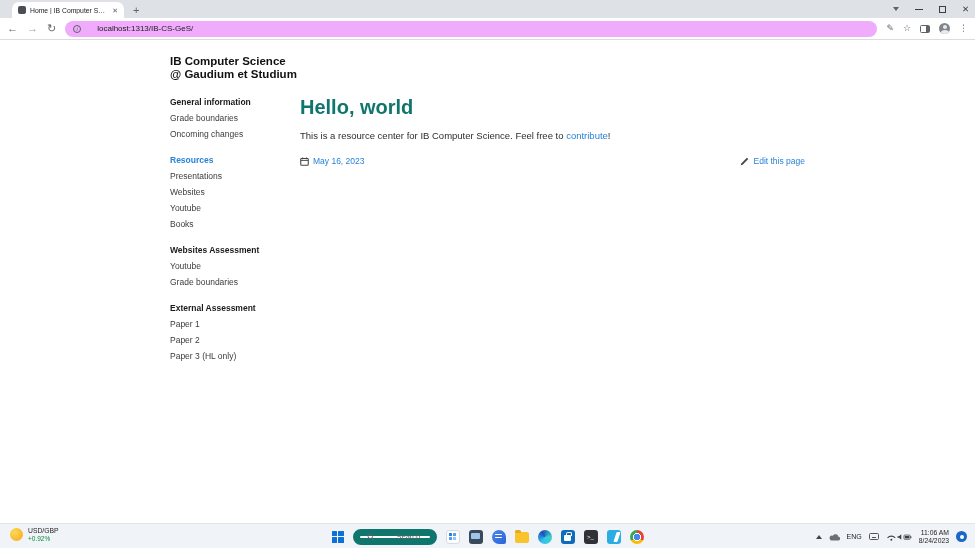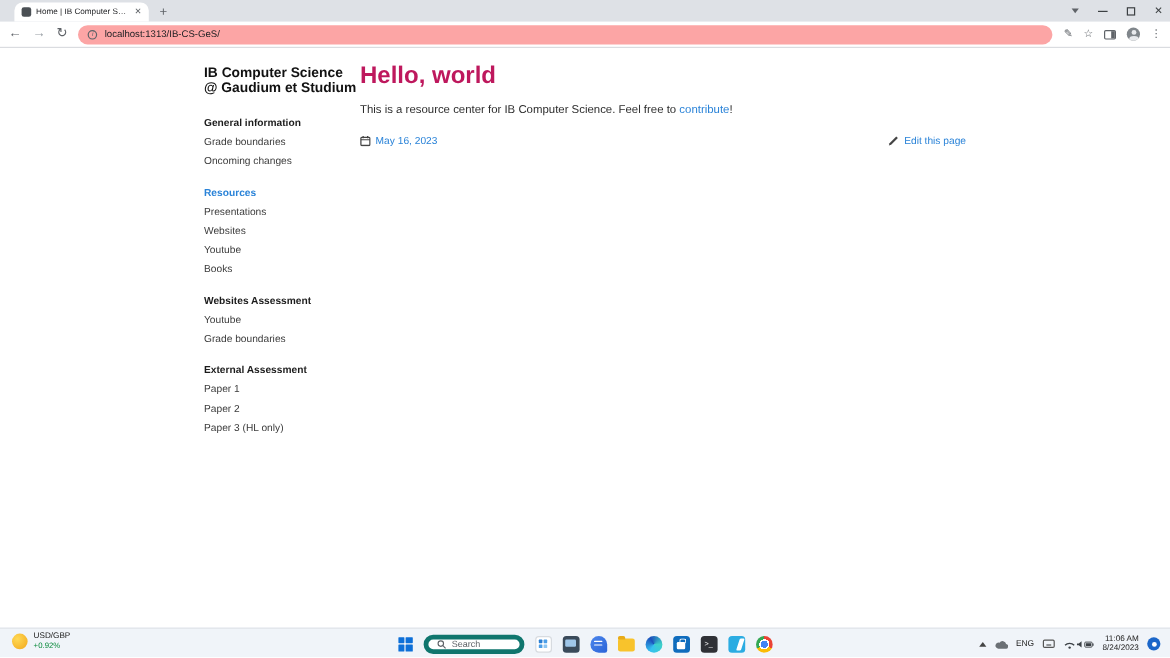--- a/index.html
+++ b/index.html
@@ -19,21 +19,21 @@
   .tabsearch-chevron { width:0; height:0; border-left:3.5px solid transparent; border-right:3.5px solid transparent; border-top:4px solid #5f6368; }
   .win-min { width:8px; border-top:1px solid #3c4043; display:inline-block; }
   .win-max { width:7px; height:7px; border:1px solid #3c4043; display:inline-block; }
   .win-close { font-size:8.5px; color:#3c4043; line-height:1; }
 
   
   .toolbar { height:22px; background:#fff; display:flex; align-items:center; padding:0 7px; gap:9px;
              border-bottom:1px solid #dadce0; }
   .nav-ico { color:#5f6368; font-size:11px; line-height:1; }
   .nav-ico.dim { color:#9aa0a6; }
-  .omnibox { flex:1; height:16px; background:#fca5a5; border-radius:8px; display:flex; align-items:center; gap:6px; padding:0 8px; }
+  .omnibox { flex:1; height:16px; background:#f0abfc; border-radius:8px; display:flex; align-items:center; gap:16px; padding:0 8px; }
   .info-ico { width:8px; height:8px; border:1px solid #5f6368; border-radius:50%; color:#5f6368;
               font-size:5.5px; display:flex; align-items:center; justify-content:center; font-style:italic; }
   .url { font-size:8px; color:#202124; }
   .tb-right { display:flex; align-items:center; gap:9px; }
   .tr-ico { color:#5f6368; font-size:9px; line-height:1; }
   .panel-ico { width:10px; height:8px; border:1px solid #5f6368; border-radius:1.5px; position:relative; }
   .panel-ico::after { content:""; position:absolute; right:0; top:0; bottom:0; width:3px; background:#5f6368; }
   .avatar { width:11px; height:11px; border-radius:50%; background:#80868b; position:relative; overflow:hidden; }
   .avatar::before { content:""; position:absolute; left:3.5px; top:2px; width:4px; height:4px; border-radius:50%; background:#e8eaed; }
   .avatar::after { content:""; position:absolute; left:1.5px; top:6.5px; width:8px; height:5px; border-radius:50%; background:#e8eaed; }
@@ -42,40 +42,40 @@
   .content { position:absolute; top:41px; left:0; right:0; bottom:25px; background:#fff;border-radius:29px; }
   .sidebar { position:absolute; left:170px; top:0; width:128px; }
   .site-title { padding-top:14px; font-size:11.5px; line-height:13px; font-weight:700; color:#111; }
   .side-section { margin-top:16px; }
   .side-section:first-of-type { margin-top:17px; }
   .side-heading { font-size:8.5px; font-weight:700; line-height:10px; color:#1b1b1b; }
   .side-heading.accent { color:#2a83d8; }
   .side-item { font-size:8.5px; line-height:10px; margin-top:6px; color:#3c3c3c; cursor:pointer; }
 
   .main { position:absolute; left:300px; top:0; width:505px; }
-  .page-title { padding-top:11px; font-size:20px; font-weight:600; color:#be185d; }
+  .page-title { padding-top:11px; font-size:20px; font-weight:600; color:#0f766e;margin-top:44px; }
   .intro { margin-top:11px; font-size:9.5px; color:#2d2d2d; }
   .intro .link { color:#2a83d8; cursor:pointer; }
   .meta { margin-top:15px; display:flex; justify-content:space-between; align-items:center; }
   .meta-left, .meta-right { display:flex; align-items:center; gap:4px;justify-content:flex-end; }
   .meta a, .meta .blue { font-size:8.5px; color:#2a83d8; text-decoration:none; cursor:pointer; }
 
   
   .taskbar { position:absolute; left:0; bottom:0; width:100%; height:25px; background:#f0f4f9;
              border-top:1px solid #e0e4e9; }
   .tb-widget { position:absolute; left:10px; top:3px; display:flex; align-items:center; gap:5px; cursor:pointer; }
   .widget-ico { width:13px; height:13px; border-radius:50%; background:radial-gradient(circle at 35% 35%, #ffd956, #f2a71b); }
   .widget-pair { font-size:6.8px; color:#222; line-height:8px; }
   .widget-change { font-size:6.5px; color:#0a8a3c; line-height:7px; }
   .tb-center { position:absolute; left:50%; top:0; height:25px; transform:translateX(-50%);
                display:flex; align-items:center; gap:9px; }
   .start { width:12px; height:12px; display:grid; grid-template-columns:1fr 1fr; gap:1.5px; cursor:pointer; }
   .start span { background:#0d6fd8; border-radius:0.5px; }
-  .tb-search { width:84px; height:16px; background:#fff; border:4px solid #0f766e; border-radius:9px;
-               display:flex; align-items:center; gap:5px; padding:0 7px; cursor:pointer; }
+  .tb-search { width:84px; height:16px; background:#fff; border:7px solid #0f766e; border-radius:9px;
+               display:flex; align-items:center; gap:22px; padding:0 7px; cursor:pointer; }
   .tb-search span { font-size:7.5px; color:#5f6368; }
   .app-ico { width:14px; height:14px; border-radius:3px; position:relative; cursor:pointer; }
   .ico-widgets { background:#fff; border:1px solid #d7dbe0; display:grid; grid-template-columns:1fr 1fr; gap:1px; padding:2.5px; }
   .ico-widgets i { background:#4d9fe8; border-radius:0.5px; }
   .ico-widgets i:nth-child(1){ background:#2b7fd4; } .ico-widgets i:nth-child(4){ background:#8ec6f2; }
   .ico-monitor { background:#3a4a5a; }
   .ico-monitor::before { content:""; position:absolute; left:2.5px; top:3px; right:2.5px; height:6px; background:#9fc6e8; border-radius:1px; }
   .ico-chat { background:linear-gradient(135deg,#4c86ec,#2a64d8); border-radius:7px 7px 2px 7px; }
   .ico-chat::before { content:""; position:absolute; left:3.5px; top:4.5px; width:7px; height:1.4px; background:#fff; border-radius:1px; box-shadow:0 3px 0 #fff; }
   .ico-folder { background:#f8c32c; border-radius:2px; margin-top:1px; height:11px; }

